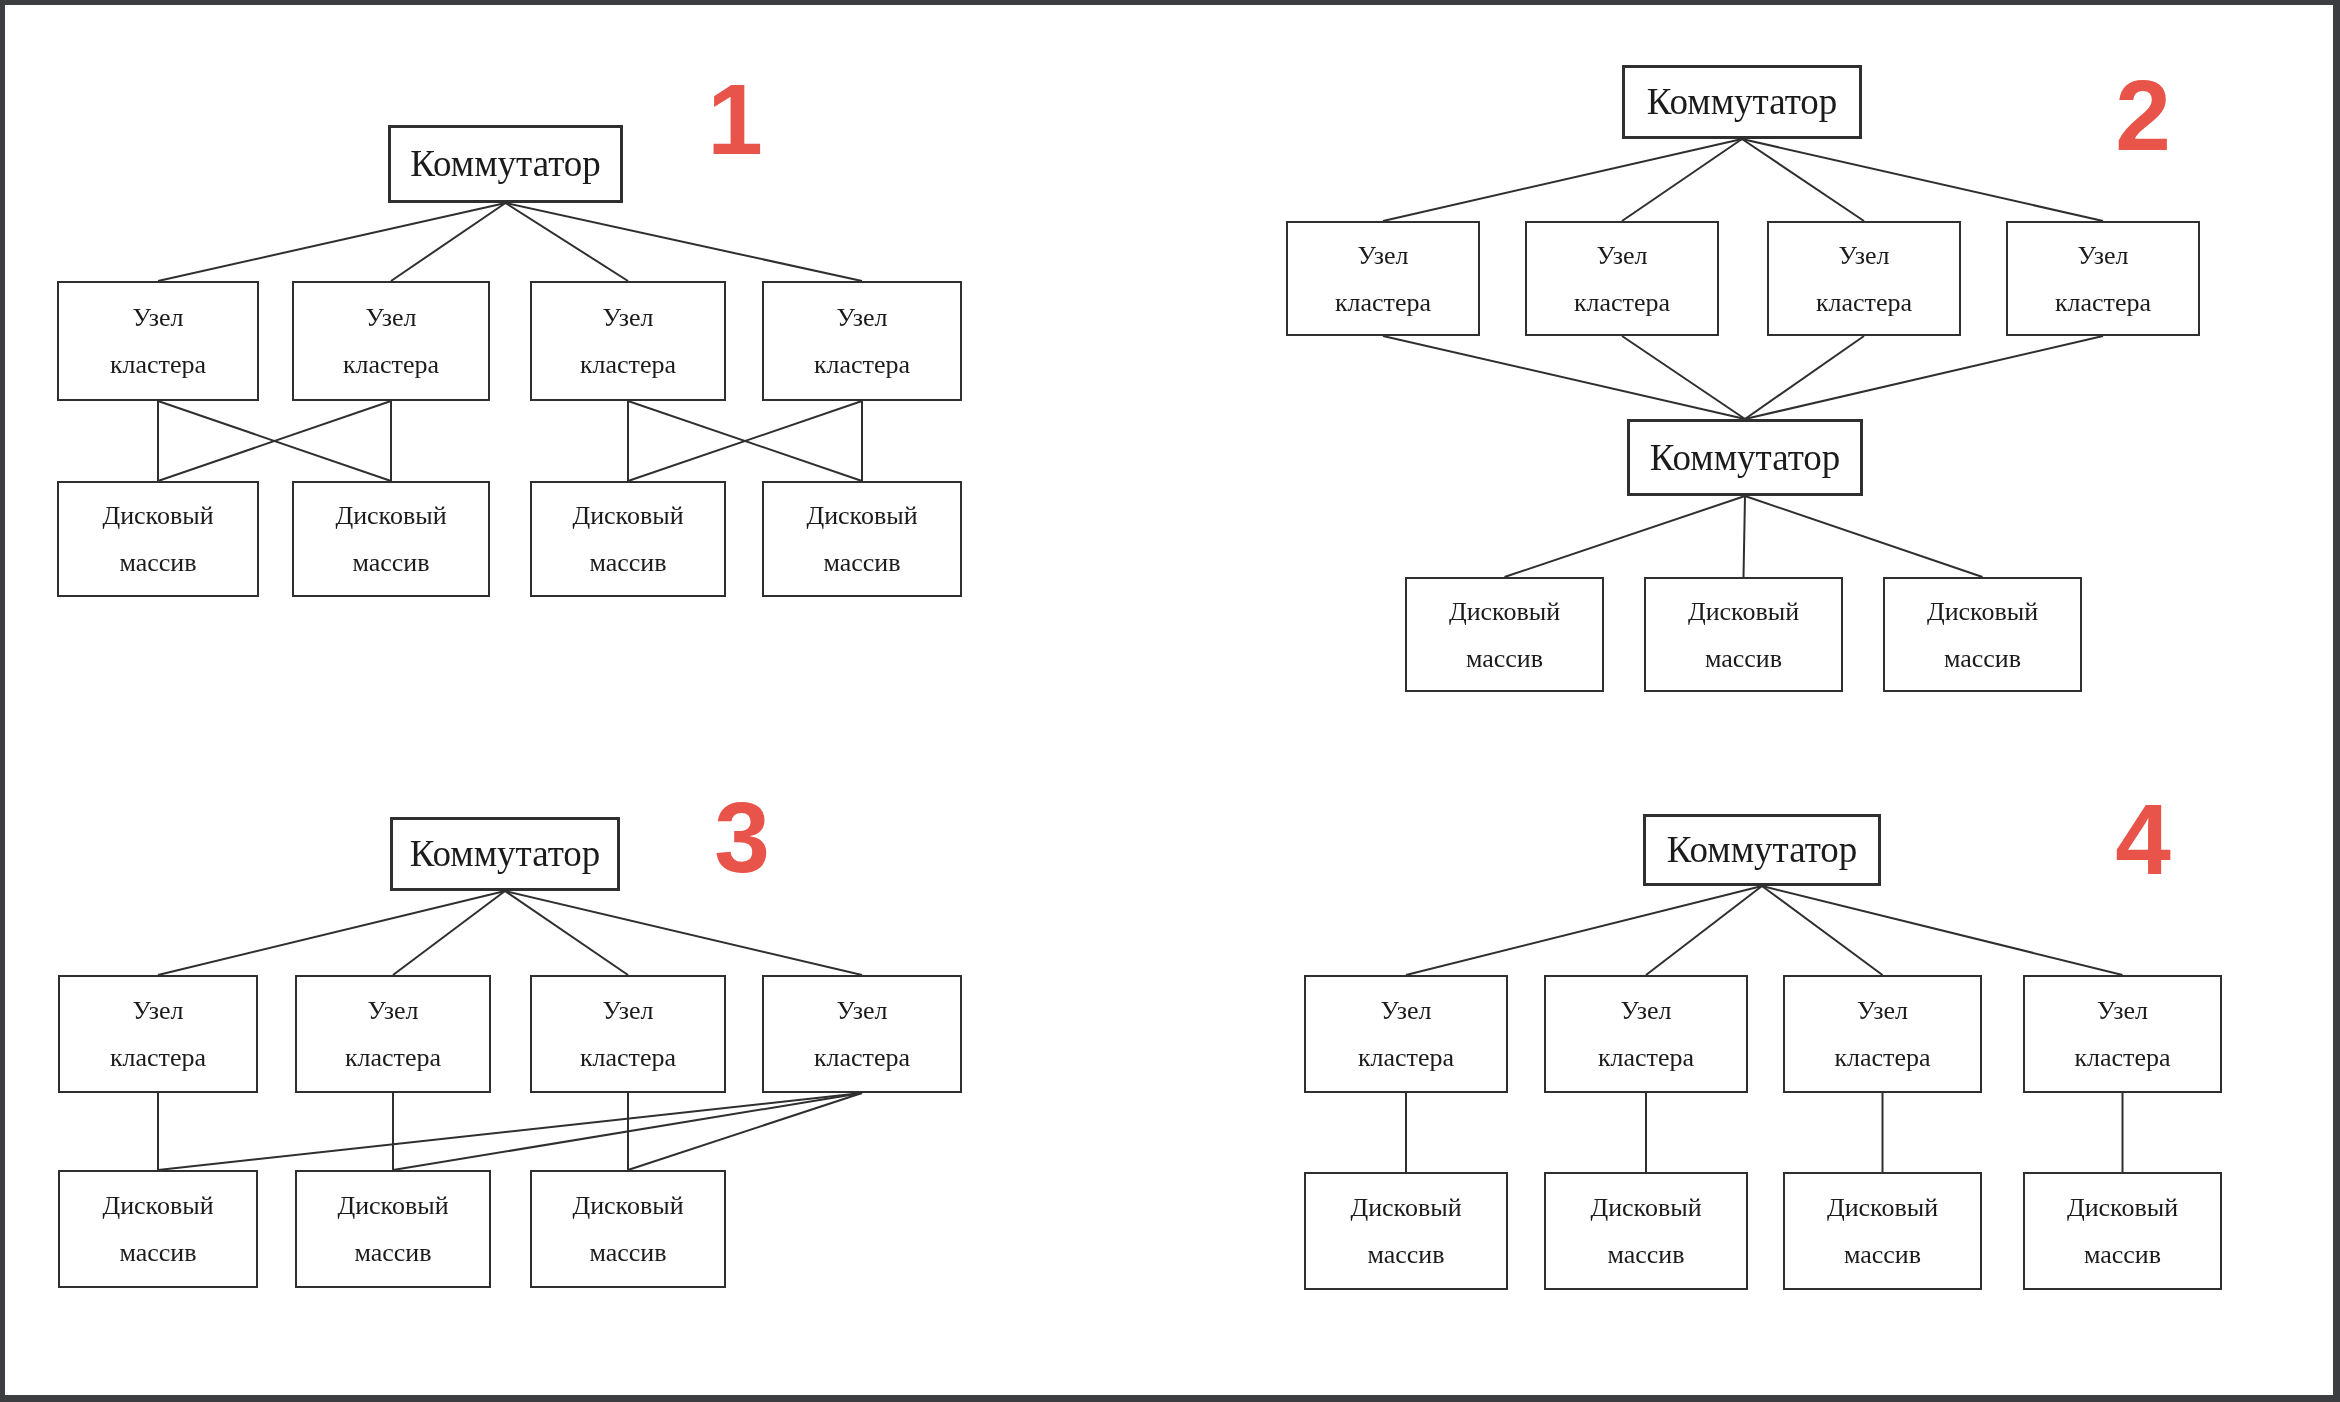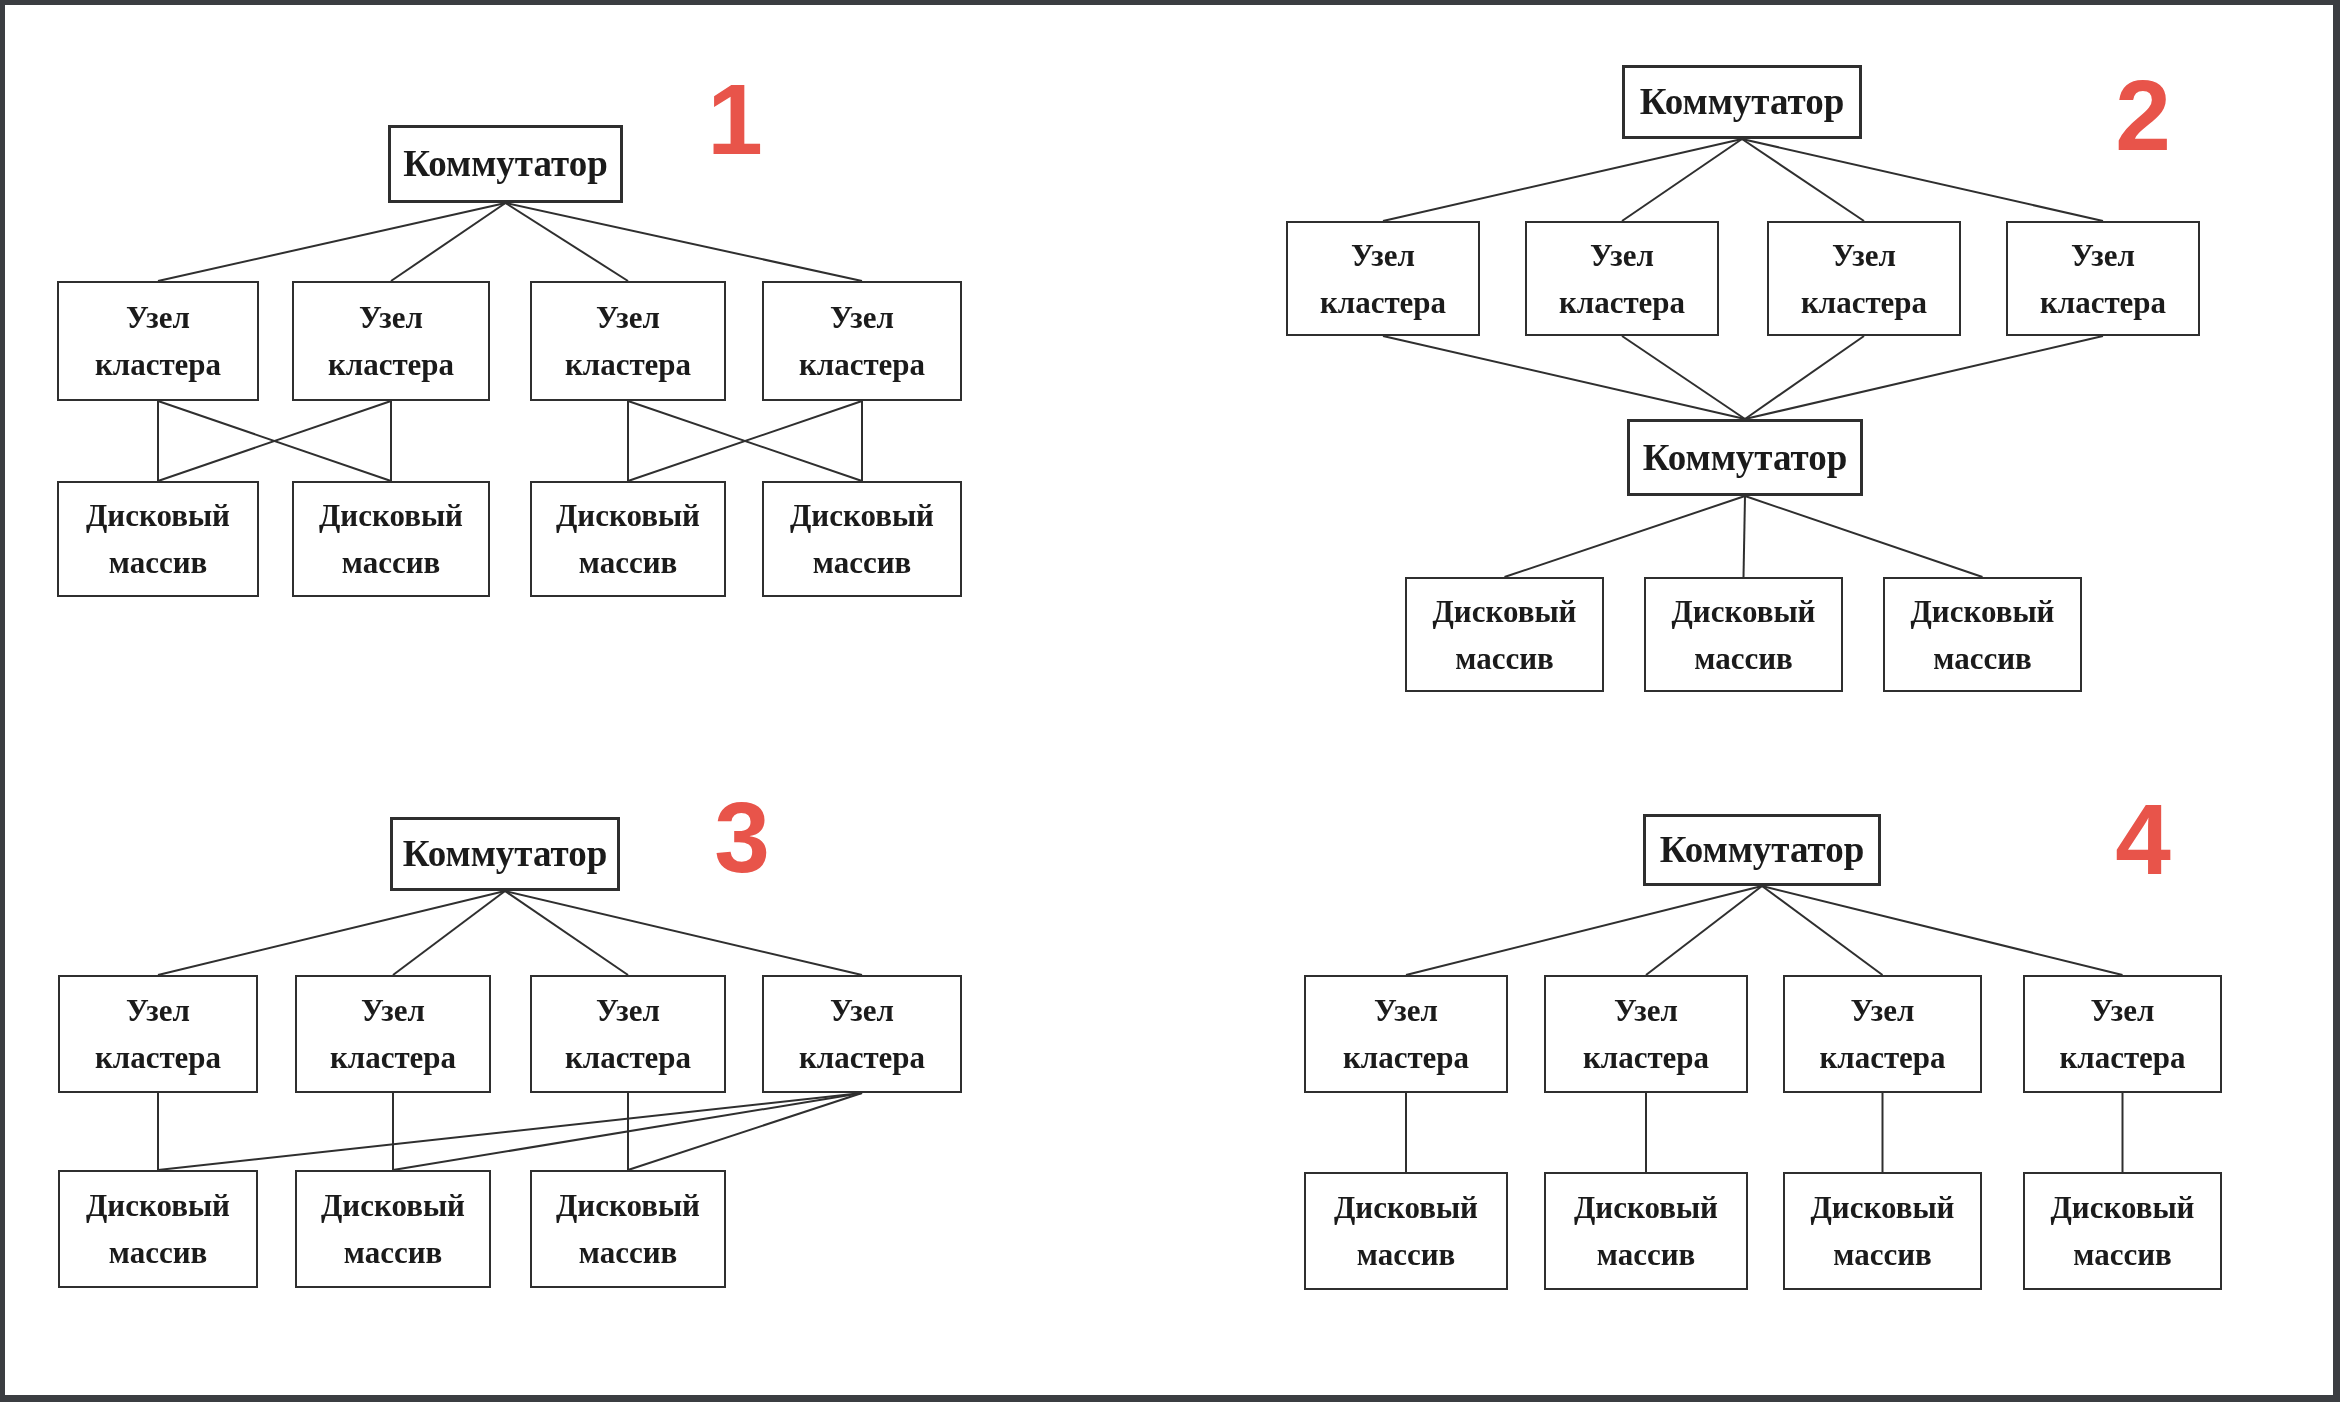--- a/index.html
+++ b/index.html
@@ -19,25 +19,24 @@
     position:absolute;
     box-sizing:border-box;
     background:#ffffff;
     border:2px solid #2f2f2f;
     display:flex;
     flex-direction:column;
     align-items:center;
     justify-content:center;
     text-align:center;
     color:#1b1b1b;
-    font-weight:bold;
   }
   .switch{border-width:3px;}
   .switch .lbl{font-size:37px;line-height:40px;}
-  .twoline .lbl{font-size:31px;line-height:47px;}
+  .twoline .lbl{font-size:26px;line-height:47px;}
   .num{
     position:absolute;
     width:110px;
     text-align:center;
     font-family:"Liberation Sans", sans-serif;
     font-weight:bold;
     font-size:100px;
     line-height:104px;
     color:#e8544a;
   }

